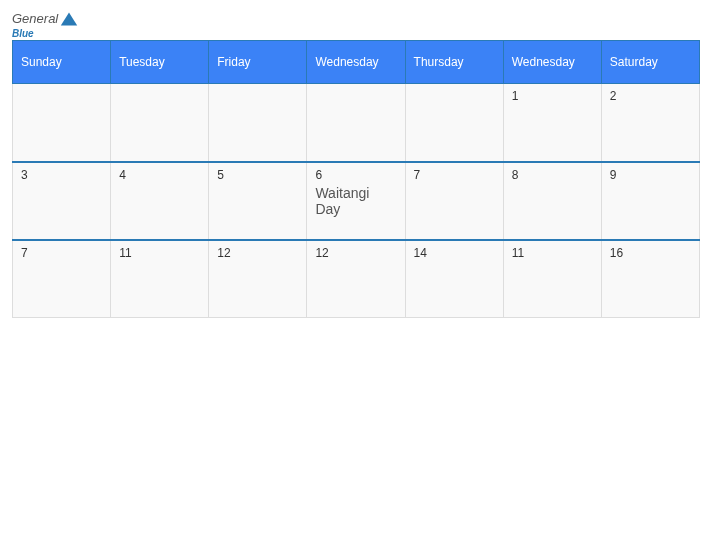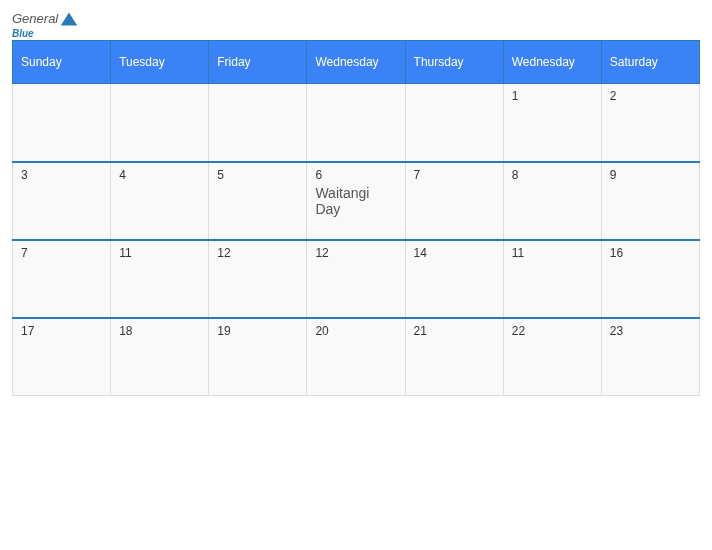--- a/index.html
+++ b/index.html
@@ -177,38 +177,15 @@
           <td>
             <span class="day-number">14</span>
           </td>
           <td>
             <span class="day-number">11</span>
           </td>
           <td>
             <span class="day-number">16</span>
           </td>
         </tr>
-        <tr class="row-divider">
-          <td>
-            <span class="day-number">17</span>
-          </td>
-          <td>
-            <span class="day-number">18</span>
-          </td>
-          <td>
-            <span class="day-number">19</span>
-          </td>
-          <td>
-            <span class="day-number">20</span>
-          </td>
-          <td>
-            <span class="day-number">21</span>
-          </td>
-          <td>
-            <span class="day-number">22</span>
-          </td>
-          <td>
-            <span class="day-number">23</span>
-          </td>
-        </tr>
       </tbody>
   </table>
 </div>
 
 </body></html>

